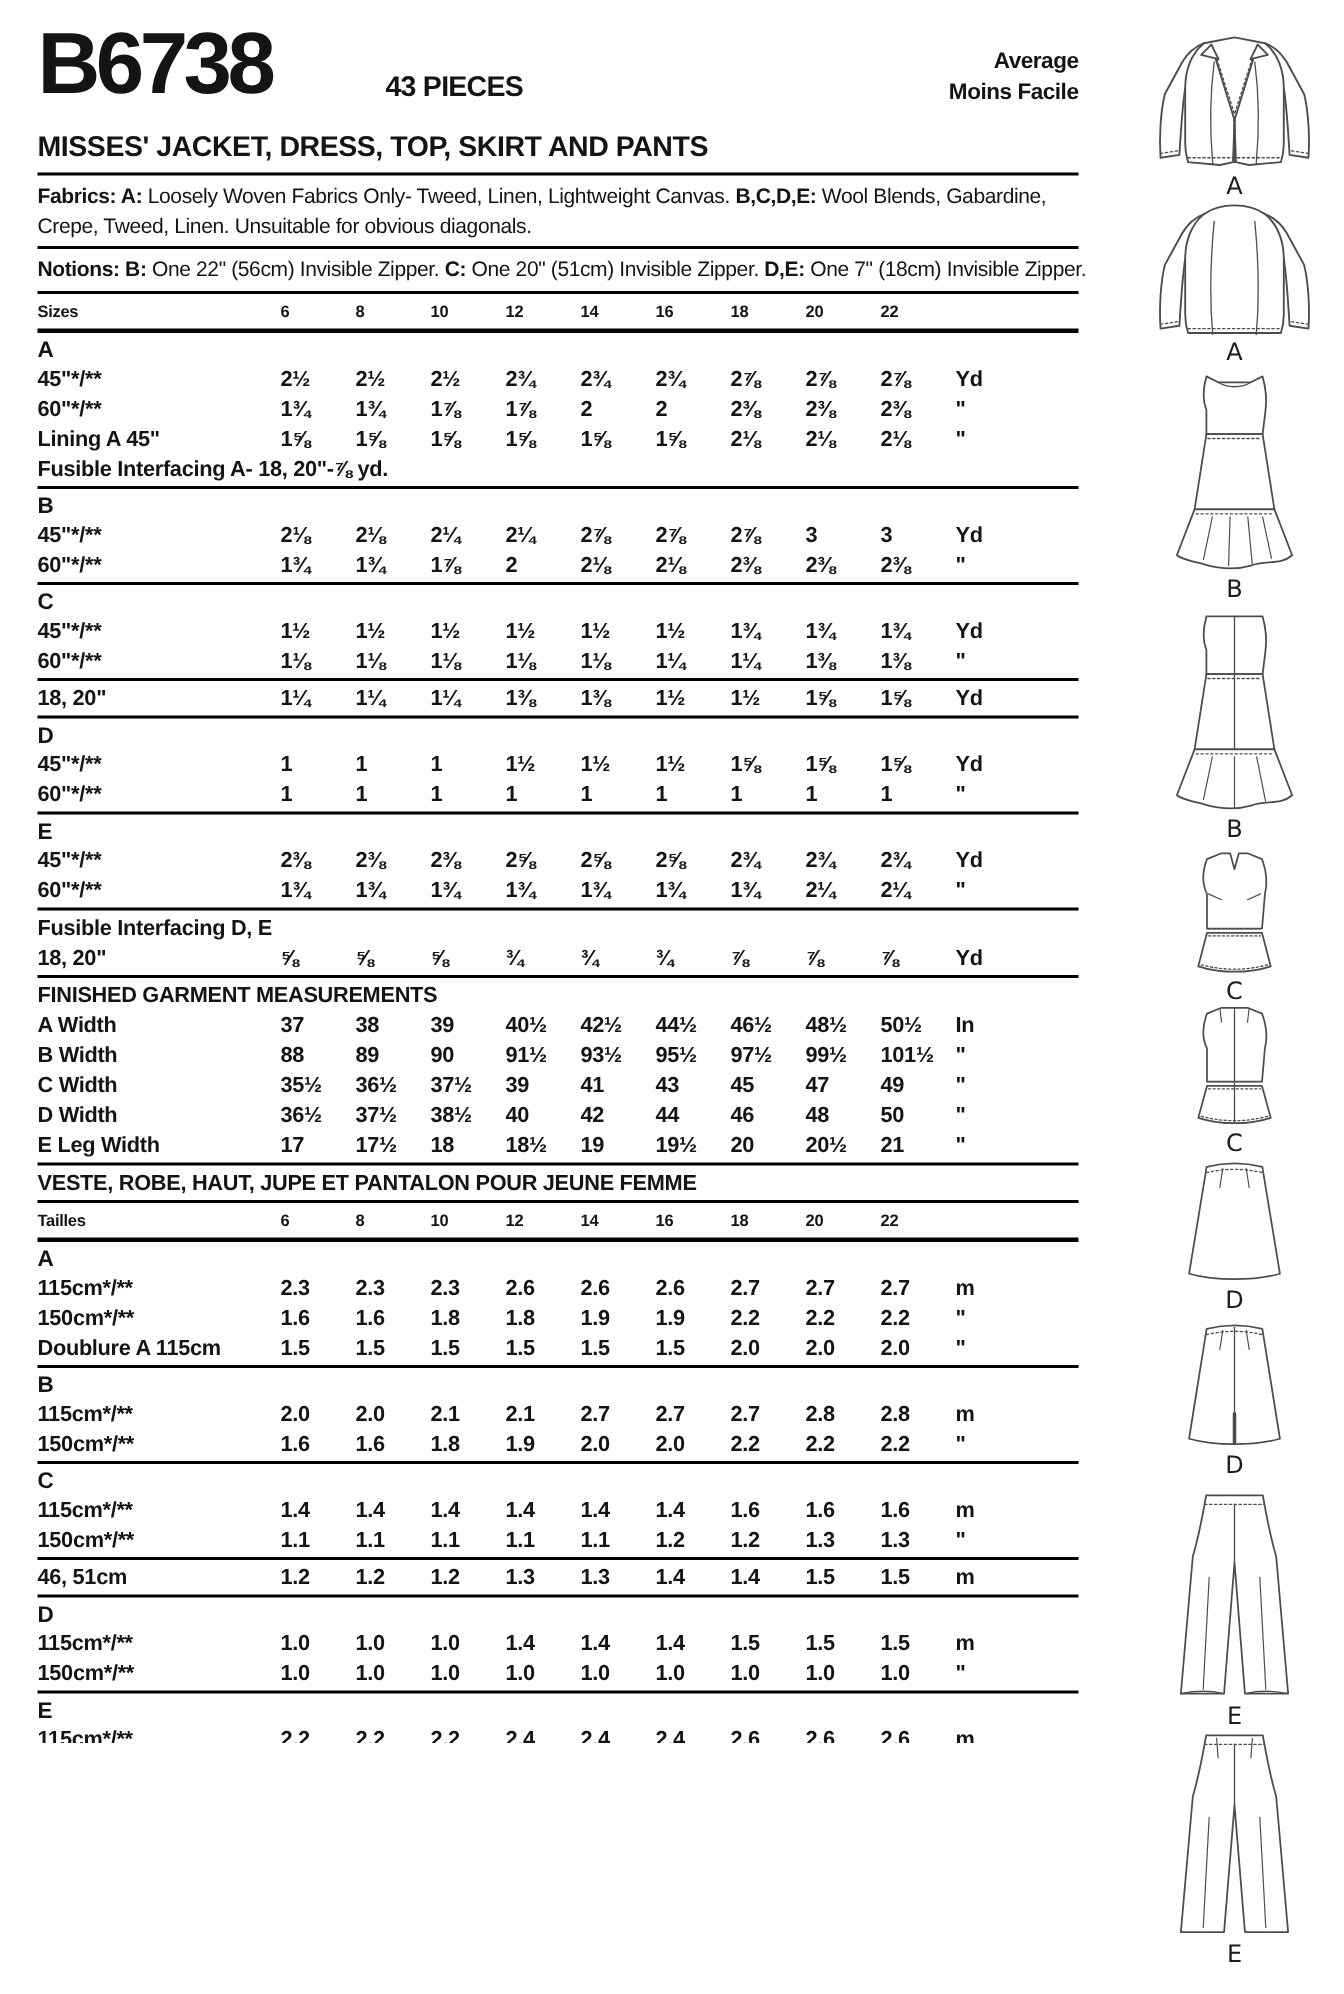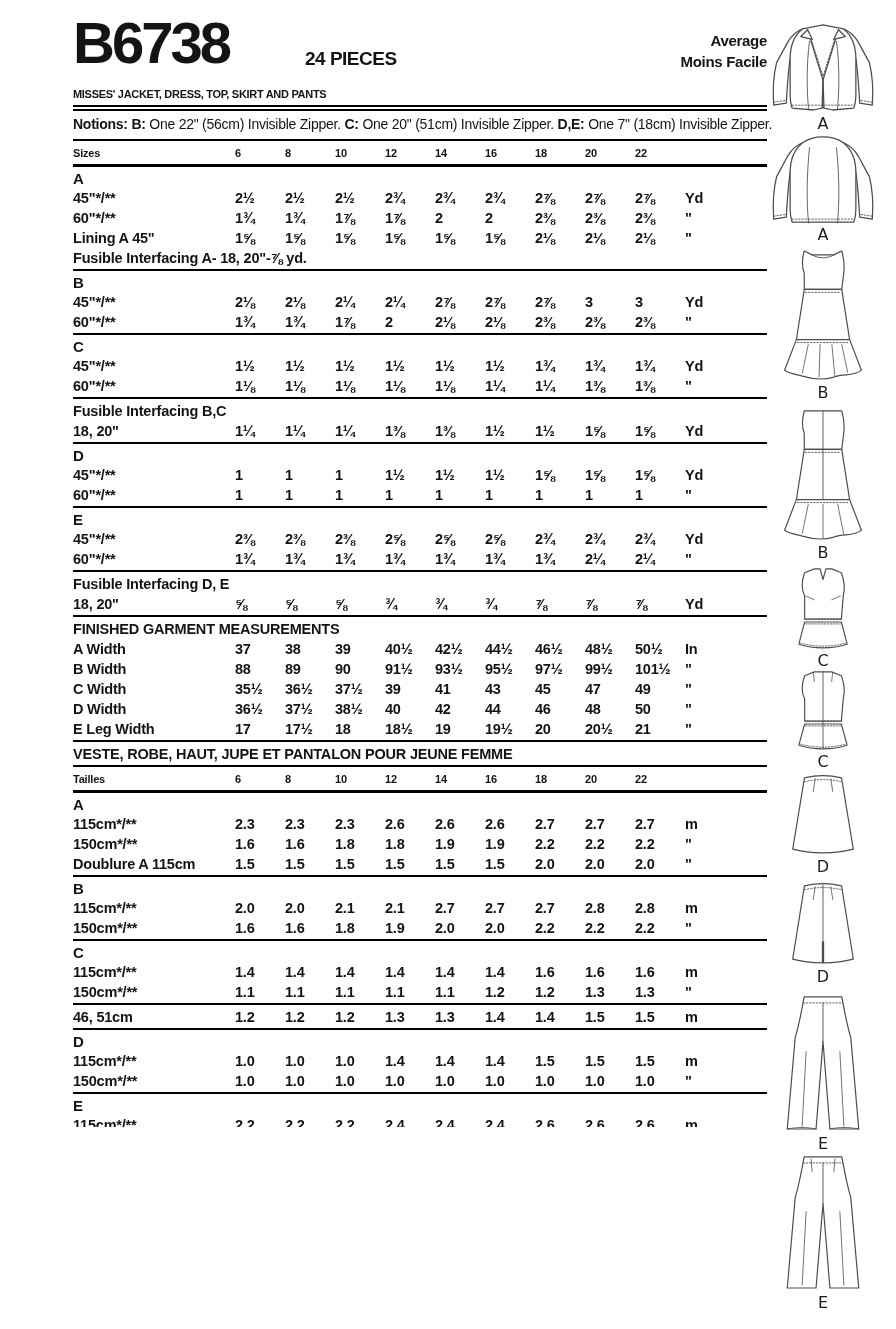--- a/index.html
+++ b/index.html
@@ -1,27 +1,27 @@
 <!DOCTYPE html>
 <html><head>
 <meta charset="utf-8">
 <style>
   * { margin:0; padding:0; box-sizing:border-box; }
   html,body { width:896px; height:1329px; background:#fff; overflow:hidden; }
   body { font-family:"Liberation Sans", sans-serif; color:#141414; position:relative; }
   .b { font-weight:700; }
 
-  .main { position:absolute; left:25px; top:10px; width:694px;margin-left:48px; }
+  .main { position:absolute; left:25px; top:10px; width:694px; }
 
   .header-row { position:relative; height:76px; }
   .pattern-number { font-size:58px; font-weight:800; letter-spacing:-3px; line-height:66px; }
   .pieces { position:absolute; left:232px; top:38px; font-size:19px; font-weight:700; letter-spacing:-0.5px; }
   .difficulty { position:absolute; right:0; top:20px; text-align:right; font-size:15px; font-weight:700; line-height:21px; letter-spacing:-0.3px; }
 
-  .title { font-size:11px; font-weight:700; letter-spacing:-0.3px; padding:2px 0 4px; }
+  .title { font-size:19px; font-weight:700; letter-spacing:-0.3px; padding:2px 0 4px; }
 
   .rule { height:2px; background:#000; margin:1px 0 2px; }
   .rule.thick { height:3px; }
 
   .para { font-size:14px; line-height:19.5px; letter-spacing:-0.25px; padding:2px 0 3px; }
   .para.oneline { white-space:nowrap; }
 
   .trow { font-size:14.5px; line-height:20px; font-weight:600; letter-spacing:-0.2px; }
   .grid { display:grid; grid-template-columns:162px repeat(9,50px) 1fr; }
   .grid .lbl { font-weight:600; }
@@ -35,28 +35,29 @@
   .fig { position:absolute; left:0; width:146px; text-align:center; }
   .fig svg { display:block; margin:0 auto; }
   .fig-label { font-size:16px; font-weight:400; margin-top:1px; font-family:"DejaVu Sans", sans-serif; color:#1c1c1c; }
 </style>
 </head>
 <body>
 
 <div class="main">
   <div class="header-row">
     <div class="pattern-number">B6738</div>
-    <div class="pieces">24 PIECES</div>
+    <div class="pieces">43 PIECES</div>
     <div class="difficulty">
       <div>Average</div>
       <div>Moins Facile</div>
     </div>
   </div>
   <div class="title">MISSES' JACKET, DRESS, TOP, SKIRT AND PANTS</div>
   <div class="rule"></div>
+  <div class="para"><span class="b">Fabrics: A:</span><span> Loosely Woven Fabrics Only- Tweed, Linen, Lightweight Canvas. </span><span class="b">B,C,D,E:</span><span> Wool Blends, Gabardine, Crepe, Tweed, Linen. Unsuitable for obvious diagonals.</span></div>
   <div class="rule"></div>
   <div class="para oneline"><span class="b">Notions: B:</span><span> One 22" (56cm) Invisible Zipper. </span><span class="b">C:</span><span> One 20" (51cm) Invisible Zipper. </span><span class="b">D,E:</span><span> One 7" (18cm) Invisible Zipper.</span></div>
   <div class="rule"></div>
   <div id="en-table">
       <div class="trow grid thead">
         <div class="lbl">Sizes</div>
         <div class="val">6</div>
         <div class="val">8</div>
         <div class="val">10</div>
         <div class="val">12</div>
@@ -159,21 +160,20 @@
         <div class="val">1⅛</div>
         <div class="val">1⅛</div>
         <div class="val">1⅛</div>
         <div class="val">1¼</div>
         <div class="val">1¼</div>
         <div class="val">1⅜</div>
         <div class="val">1⅜</div>
         <div class="unit">"</div>
       </div>
       <div class="rule"></div>
-      <div class="trow note">Fusible Interfacing B,C</div>
       <div class="trow grid">
         <div class="lbl">18, 20"</div>
         <div class="val">1¼</div>
         <div class="val">1¼</div>
         <div class="val">1¼</div>
         <div class="val">1⅜</div>
         <div class="val">1⅜</div>
         <div class="val">1½</div>
         <div class="val">1½</div>
         <div class="val">1⅝</div>

